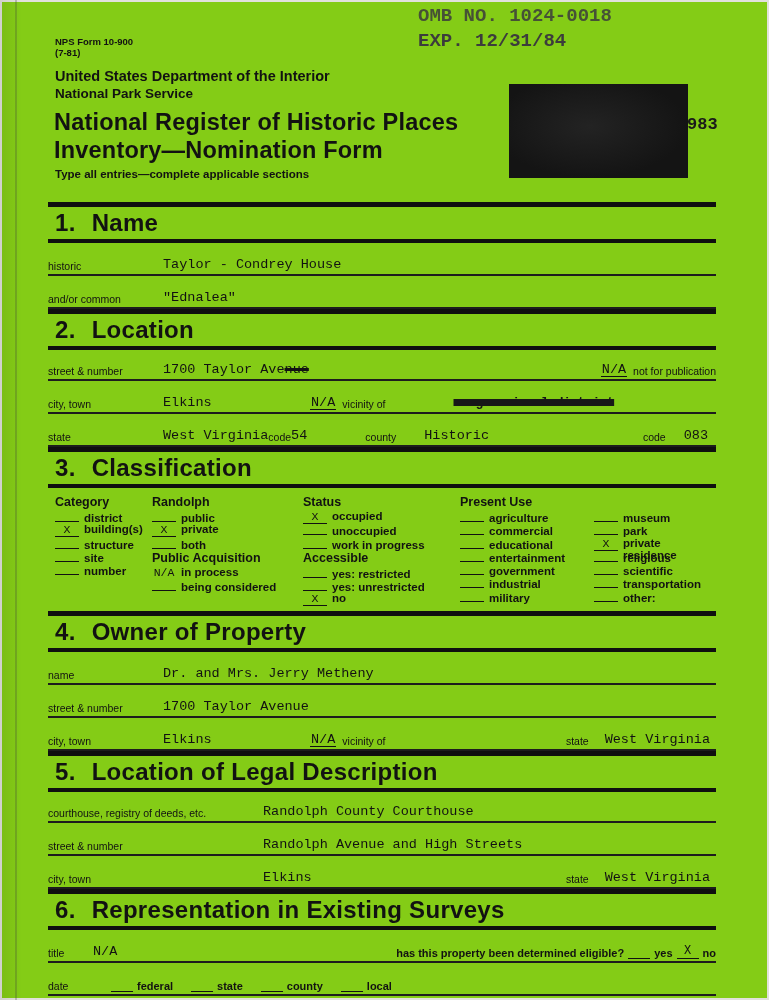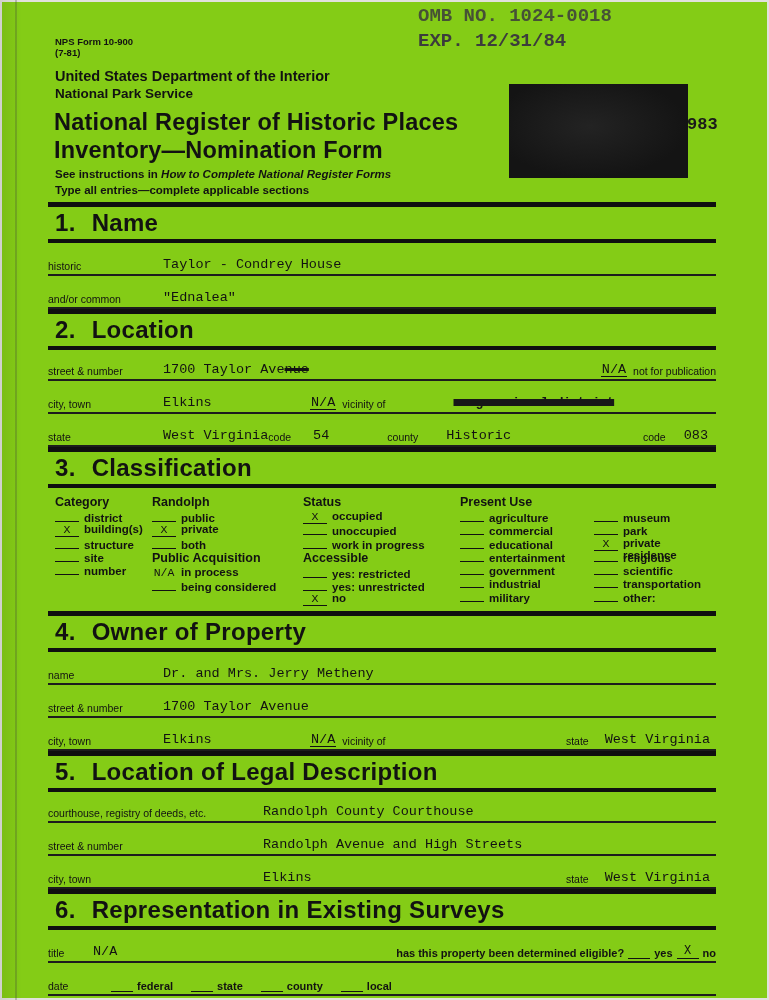--- a/index.html
+++ b/index.html
@@ -114,21 +114,20 @@
 
   <h1 class="doc-title">
     <div>National Register of Historic Places</div>
     <div>Inventory—Nomination Form</div>
   </h1>
 
   <div class="redaction"></div>
   <div class="partial983">983</div>
 
   <div class="instructions">
-    <div><span>See instructions in </span><i>How to Complete National Register Forms</i></div>
     <div>Type all entries—complete applicable sections</div>
   </div>
 
   <div class="content">
 
     <div class="sbar">
       <span class="num">1.</span>
       <span>Name</span>
     </div>
     <div class="frow tall">
@@ -154,21 +153,21 @@
       <span class="flabel w115">city, town</span>
       <span class="fvalue" style="width:147px;">Elkins</span>
       <span class="na">N/A</span>
       <span class="flabel" style="margin-left:6px;">vicinity of</span>
       <span class="scribble" style="margin-left:68px;">congressional district</span>
     </div>
     <div class="frow tall">
       <span class="flabel w115">state</span>
       <span class="fvalue">West Virginia</span>
       <span class="flabel">code</span>
-      <span class="fvalue" style="margin-left:22px;">54</span>
+      <span class="fvalue" style="">54</span>
       <span class="flabel" style="margin-left:58px;">county</span>
       <span class="fvalue" style="margin-left:28px;">Historic</span>
       <span class="flabel push">code</span>
       <span class="fvalue" style="margin-left:18px;margin-right:8px;">083</span>
     </div>
 
     <div class="sbar">
       <span class="num">3.</span>
       <span>Classification</span>
     </div>

